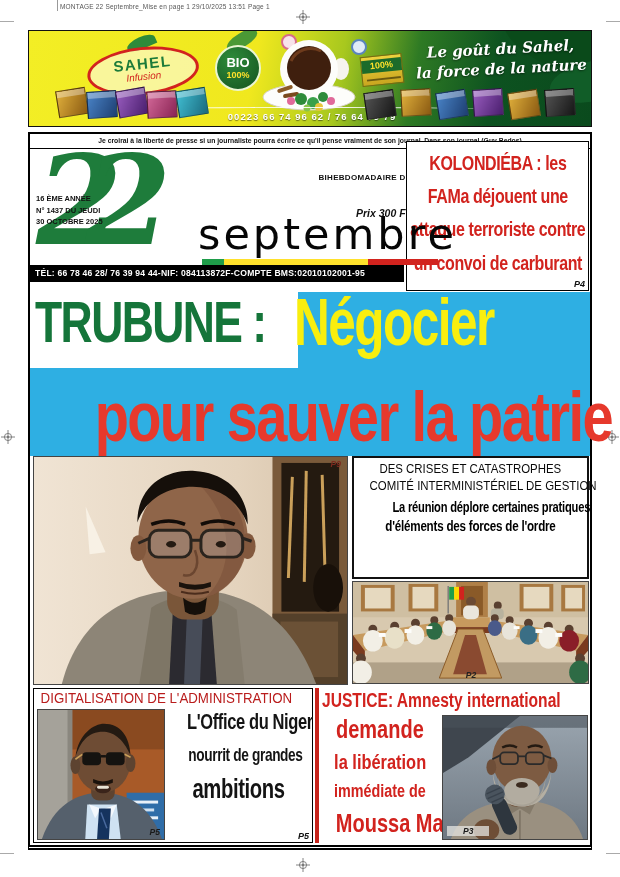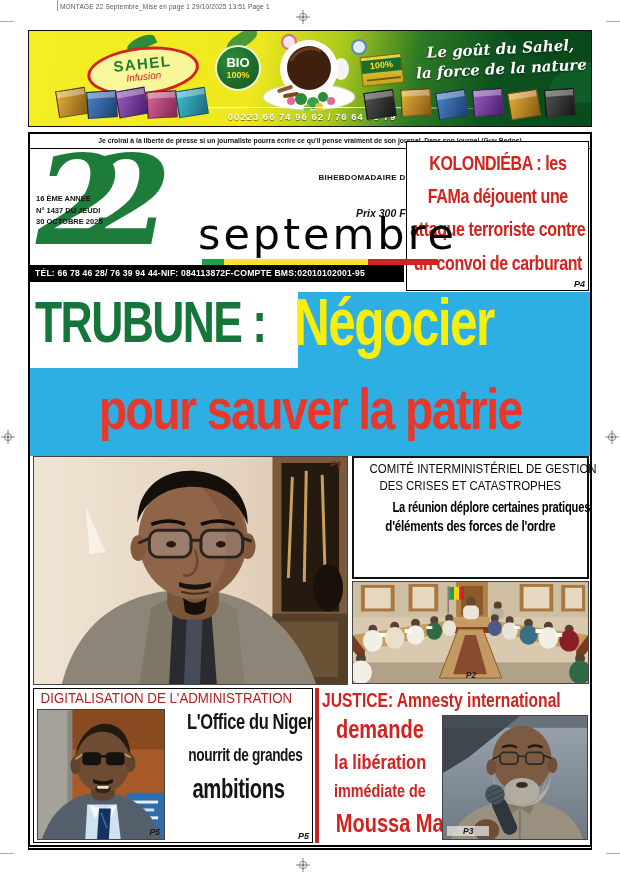--- a/index.html
+++ b/index.html
@@ -68,21 +68,21 @@
   .telbar { left:0; top:131px; width:374px; height:17px; background:#000; color:#fff; font-weight:bold; font-size:8.6px; line-height:17px; padding-left:5px; letter-spacing:.2px; }
 
   .kolon { left:376px; top:7px; width:183px; height:150px; border:1.5px solid #000; background:#fff; text-align:center; padding-top:4px; }
   .kolon-text { font-size:20.5px; font-weight:bold; color:#d2231e; line-height:1.62; letter-spacing:-.5px; }
   .pageref { position:absolute; font-style:italic; font-weight:bold; font-size:9px; color:#111; }
 
   .band { left:0; top:158px; width:100%; height:164px; background:#2eafe3; }
   .band-white { left:0; top:0; width:268px; height:76px; background:#fff; }
   .kicker-green { left:5px; top:2px; font-size:57px; font-weight:bold; color:#15753a; letter-spacing:-2px; line-height:1; }
   .word-yellow { left:264px; top:-3px; font-size:66px; font-weight:bold; color:#f8ee0e; letter-spacing:-2px; line-height:1; }
-  .band-line2 { left:0; top:76px; width:100%; text-align:center; font-size:58px; font-weight:bold; color:#e6392c; letter-spacing:-2px; line-height:1.4; }
+  .band-line2 { left:0; top:76px; width:100%; text-align:center; font-size:70px; font-weight:bold; color:#e6392c; letter-spacing:-2px; line-height:1.4; }
 
   .photo { border:1px solid #444; overflow:hidden; background:#ccc; }
   .photo svg { display:block; width:100%; height:100%; }
   .photo-main { left:3px; top:322px; width:315px; height:229px; }
   .lbl { position:absolute; font-style:italic; font-weight:bold; font-size:8.5px; }
 
   .comite { left:322px; top:322px; width:237px; height:123px; border:2px solid #111; background:#fff; text-align:center; padding-top:3px; }
   .comite-kicker { font-size:13px; color:#0a0a0a; font-weight:500; line-height:1.3; }
   .comite-head { font-size:15.5px; font-weight:bold; color:#000; line-height:1.25; letter-spacing:-.3px; }
   .photo-meeting { left:322px; top:447px; width:237px; height:103px; }
@@ -304,22 +304,22 @@
       <ellipse cx="188" cy="88" rx="5" ry="3.2" fill="#241a12"></ellipse>
       <path d="M162,94 Q167,108 161,116 Q157,121 150,119" stroke="#6b4630" stroke-width="2.5" fill="none"></path>
       <path d="M146,126 Q162,132 178,126 L178,131 Q162,137 146,131 Z" fill="#1a120c"></path>
       <path d="M148,136 Q162,140 176,136" stroke="#4a2c1c" stroke-width="2" fill="none"></path>
       <path d="M150,142 Q162,152 174,142 L172,156 Q162,163 152,156 Z" fill="#16100a"></path>
     </svg>
     <div class="lbl" style="top:2px;right:6px;color:#7a2a1e;">P9</div>
   </div>
 
   <div class="abs comite">
+    <div class="comite-kicker"><span class="sq sx88">DES CRISES ET CATASTROPHES</span></div>
     <div class="comite-kicker"><span class="sq sx88">COMITÉ INTERMINISTÉRIEL DE GESTION</span></div>
-    <div class="comite-kicker"><span class="sq sx88">DES CRISES ET CATASTROPHES</span></div>
     <div class="comite-head" style="margin-top:2px;"><span class="sq sx72">La réunion  déplore certaines pratiques</span></div>
     <div class="comite-head"><span class="sq sx75">d'éléments des forces de l'ordre</span></div>
   </div>
 
   <div class="abs photo photo-meeting">
     <svg viewBox="0 0 237 103" preserveAspectRatio="none">
       <rect width="237" height="103" fill="#d8c9af"></rect>
       <rect x="0" y="0" width="237" height="36" fill="#cfbfa2"></rect>
       <rect x="8" y="3" width="34" height="27" fill="#a87840"></rect>
         <rect x="12" y="6" width="26" height="21" fill="#e6d9bf"></rect>

